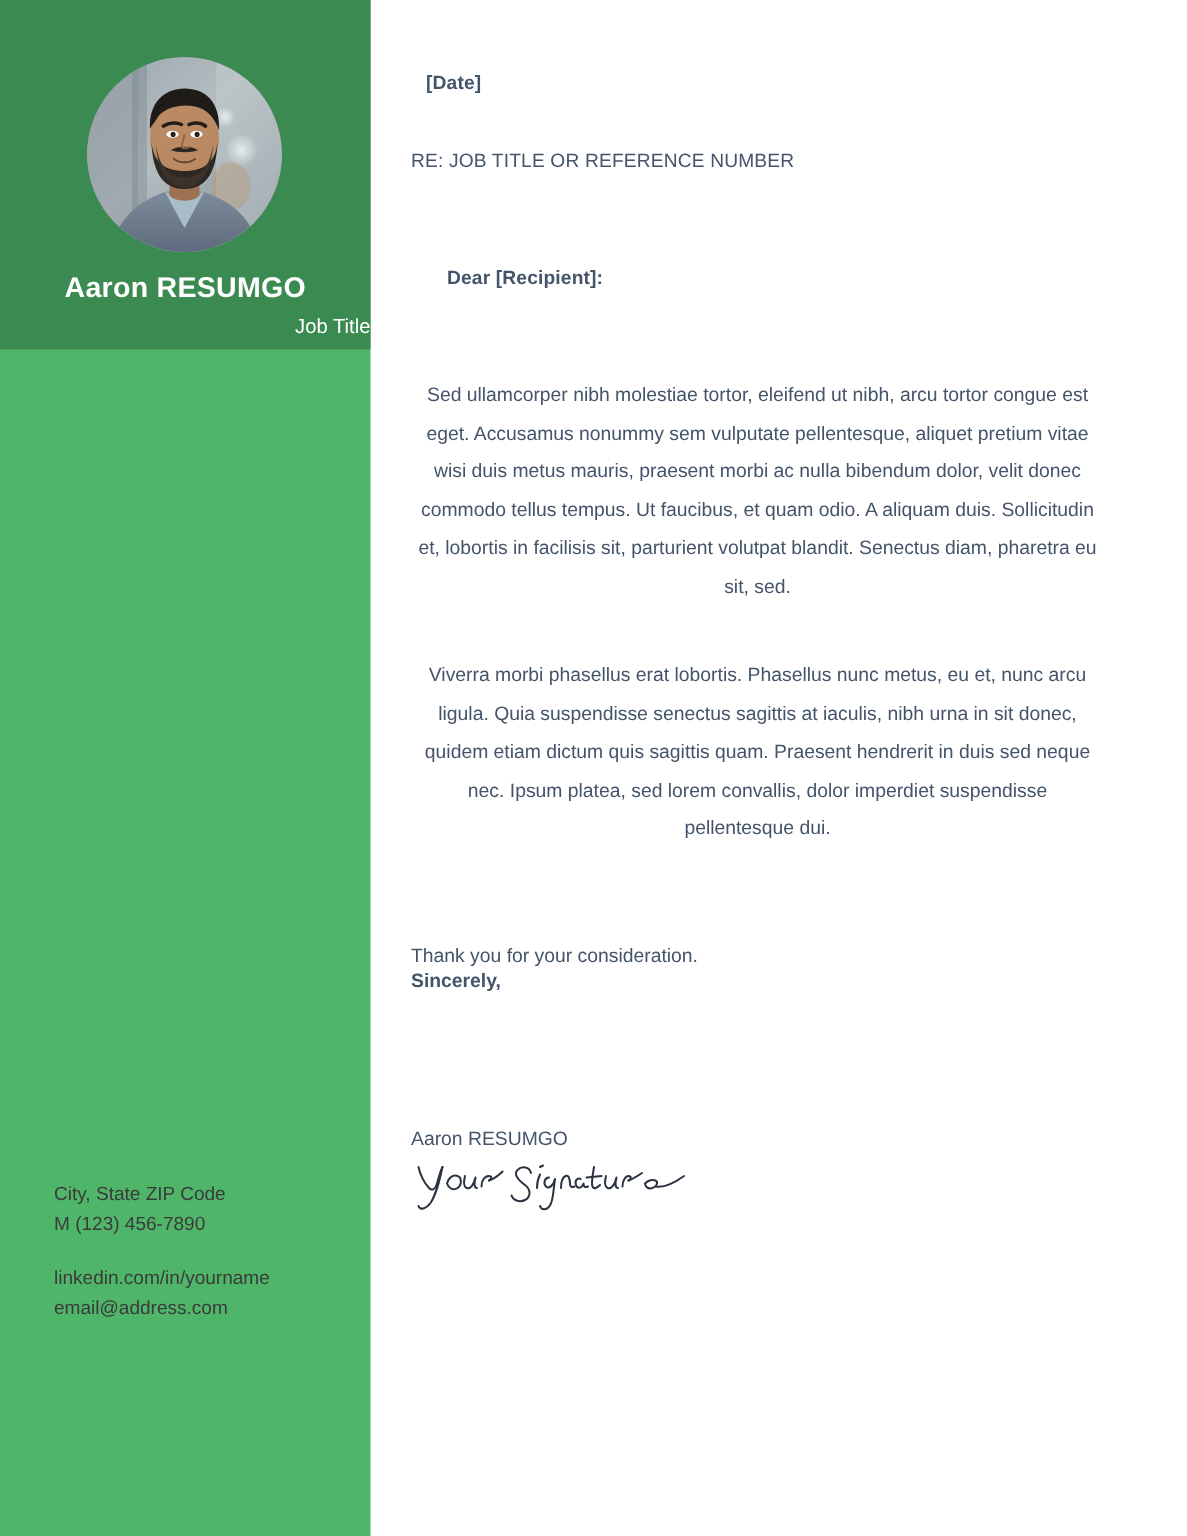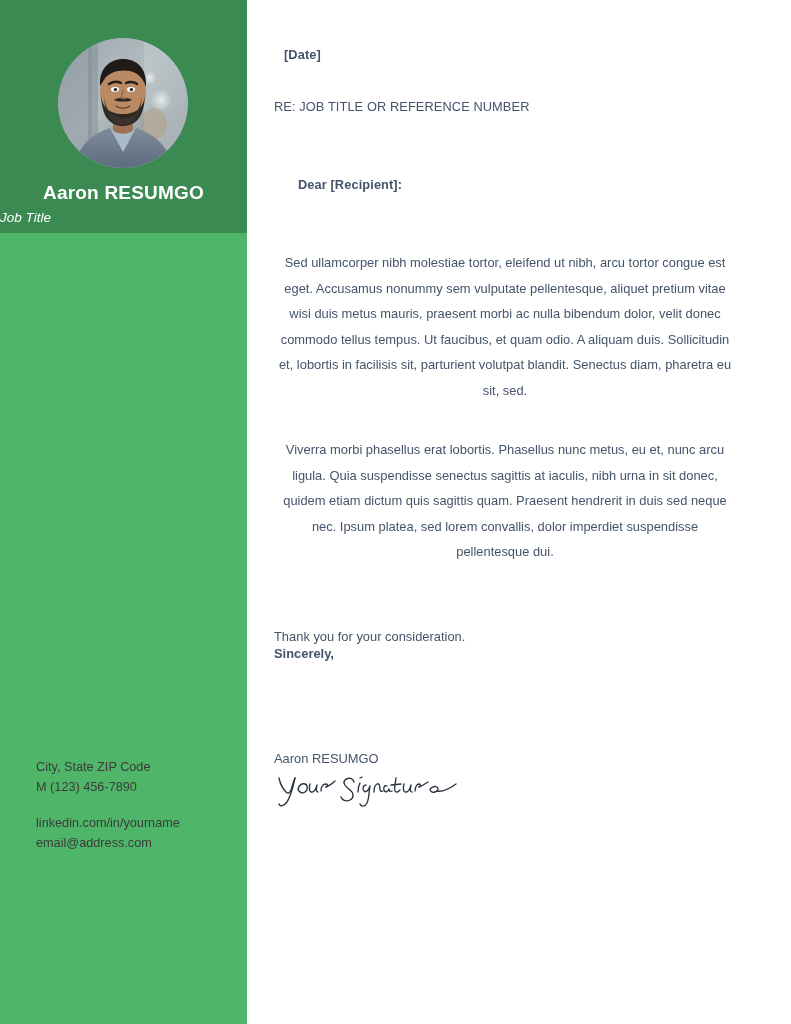--- a/index.html
+++ b/index.html
@@ -56,32 +56,31 @@
     font-size: 19px;
     font-weight: bold;
     letter-spacing: 0.2px;
     line-height: 1;
   }
   .person-title {
     position: absolute;
     left: 0;
     top: 211px;
     width: 247px;
-    text-align: left;
+    text-align: right;
     color: #ffffff;
     font-size: 13.5px;
     font-weight: normal;
     line-height: 1;
-    font-style: italic;
   }
 
   .contact-block {
     position: absolute;
     left: 36px;
-    top: 757px;
+    top: 786px;
     width: 205px;
     color: #3B3B3B;
     font-size: 12.7px;
     line-height: 20px;
   }
   .contact-line { white-space: nowrap; }
   .contact-gap { height: 16px; }
 
   
   .letter {

